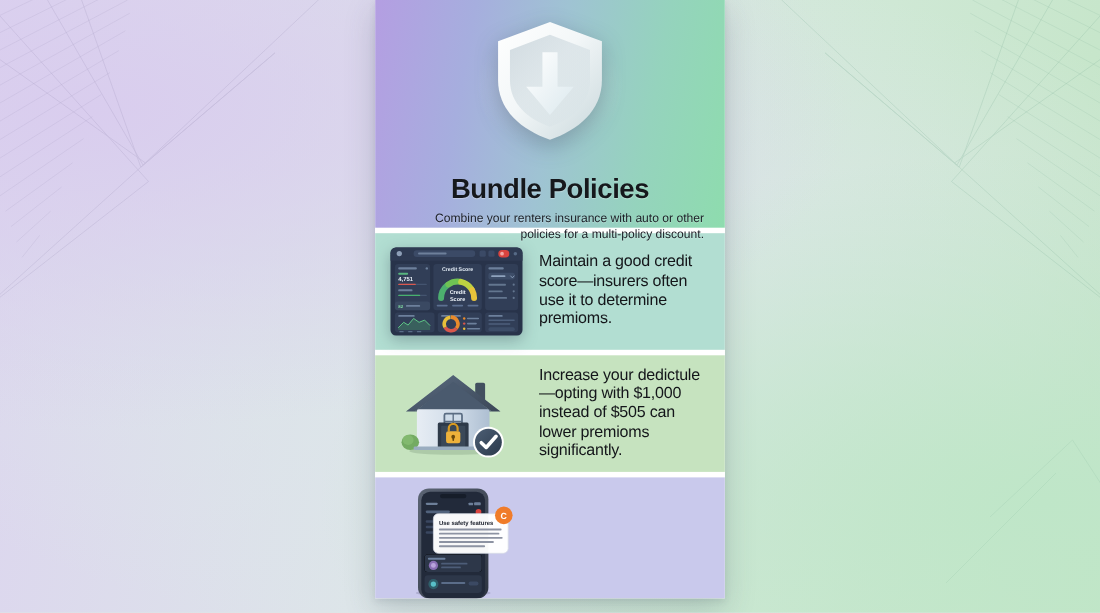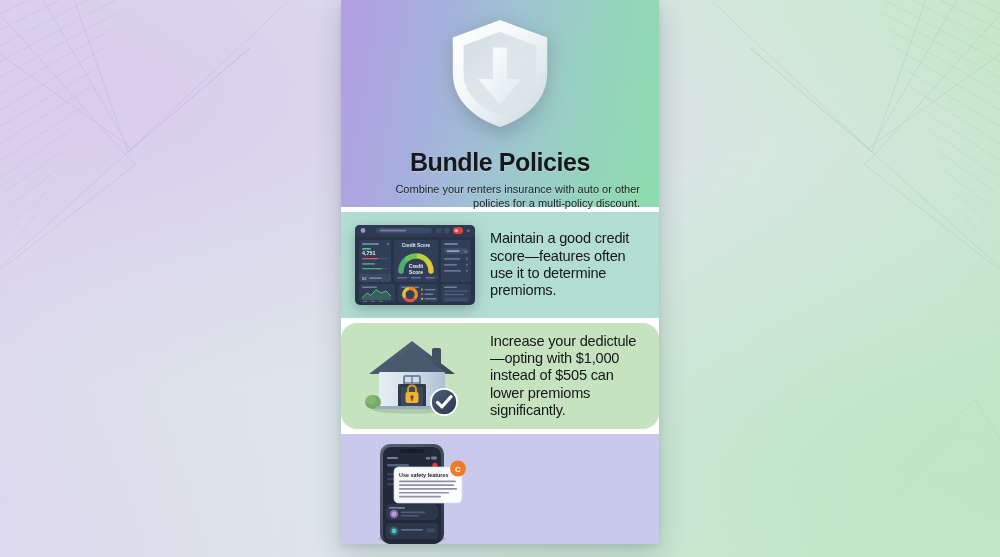--- a/index.html
+++ b/index.html
@@ -41,21 +41,21 @@
     width:190px; height:150px; border-radius:50%;
     background:radial-gradient(closest-side, rgba(255,255,255,.30), rgba(255,255,255,0) 72%);
     pointer-events:none;
   }
   #shield-wrap { margin-top:14px; width:118px; height:118px; position:relative; z-index:2; }
   #shield-wrap svg { width:100%; height:100%; display:block;
     filter:drop-shadow(0 6px 10px rgba(40,50,70,.30)); }
 
   #hero-title {
     position:relative; z-index:2;
-    margin-top:16px;
+    margin-top:26px;
     font-size:25px; font-weight:700; letter-spacing:-.4px;
     color:#16181c;
     text-shadow:0 1px 1px rgba(255,255,255,.35);
   }
   #hero-sub {
     position:relative; z-index:2;
     margin-top:5px; width:280px; text-align:right;
     font-size:11px; line-height:1.28; color:#1b1f26;
     text-shadow:0 1px 1px rgba(255,255,255,.30);
   }
@@ -69,21 +69,21 @@
   .tip.tall { height:110px; }
   .tip-art { width:122px; height:84px; flex:none; position:relative; }
   .tip-art.art-phone { height:104px; align-self:flex-end; }
   .tip-text {
     flex:1; padding-left:14px; padding-right:10px;
     font-size:14.6px; line-height:1.19; font-weight:500;
     color:#14161a; letter-spacing:-.2px;
   }
 
   #tip-credit  { background:#b2ded2; }
-  #tip-deduct  { background:#c6e3bf;border-radius:16px; }
+  #tip-deduct  { background:#c6e3bf; }
   #tip-safety  { background:#c9c9ec; }
 
   svg { display:block; }
 
   
   .art-shadow { filter:drop-shadow(0 4px 7px rgba(30,40,60,.30)); }
 </style>
 </head>
 <body>
 
@@ -255,21 +255,21 @@
         <circle cx="68" cy="75.8" r="1.1" fill="#e9c03a"></circle>
         <rect x="70.5" y="75.1" width="12" height="1.4" rx=".7" fill="#6d809c"></rect>
 
         <rect x="87" y="61" width="30" height="18" rx="2.6" fill="#313e57"></rect>
         <rect x="90" y="63.4" width="13" height="1.6" rx=".8" fill="#6d809c"></rect>
         <rect x="90" y="67.4" width="24" height="1.4" rx=".7" fill="#4d5f7c"></rect>
         <rect x="90" y="70.8" width="20" height="1.4" rx=".7" fill="#4d5f7c"></rect>
         <rect x="90" y="74.6" width="24" height="3.4" rx="1.7" fill="#3d4d68"></rect>
       </svg>
     </div>
-    <p class="tip-text">Maintain a good credit score—features often use it to determine premioms.</p>
+    <p class="tip-text">Maintain a good credit score—insurers often use it to determine premioms.</p>
   </section>
 
   <div class="divider"></div>
 
   <section class="tip" id="tip-deduct">
     <div class="tip-art">
       <svg viewBox="0 0 122 84" width="122" height="84">
         <defs>
           <linearGradient id="wallG" x1="0" y1="0" x2="1" y2="0">
             <stop offset="0" stop-color="#e7edf4"></stop>

